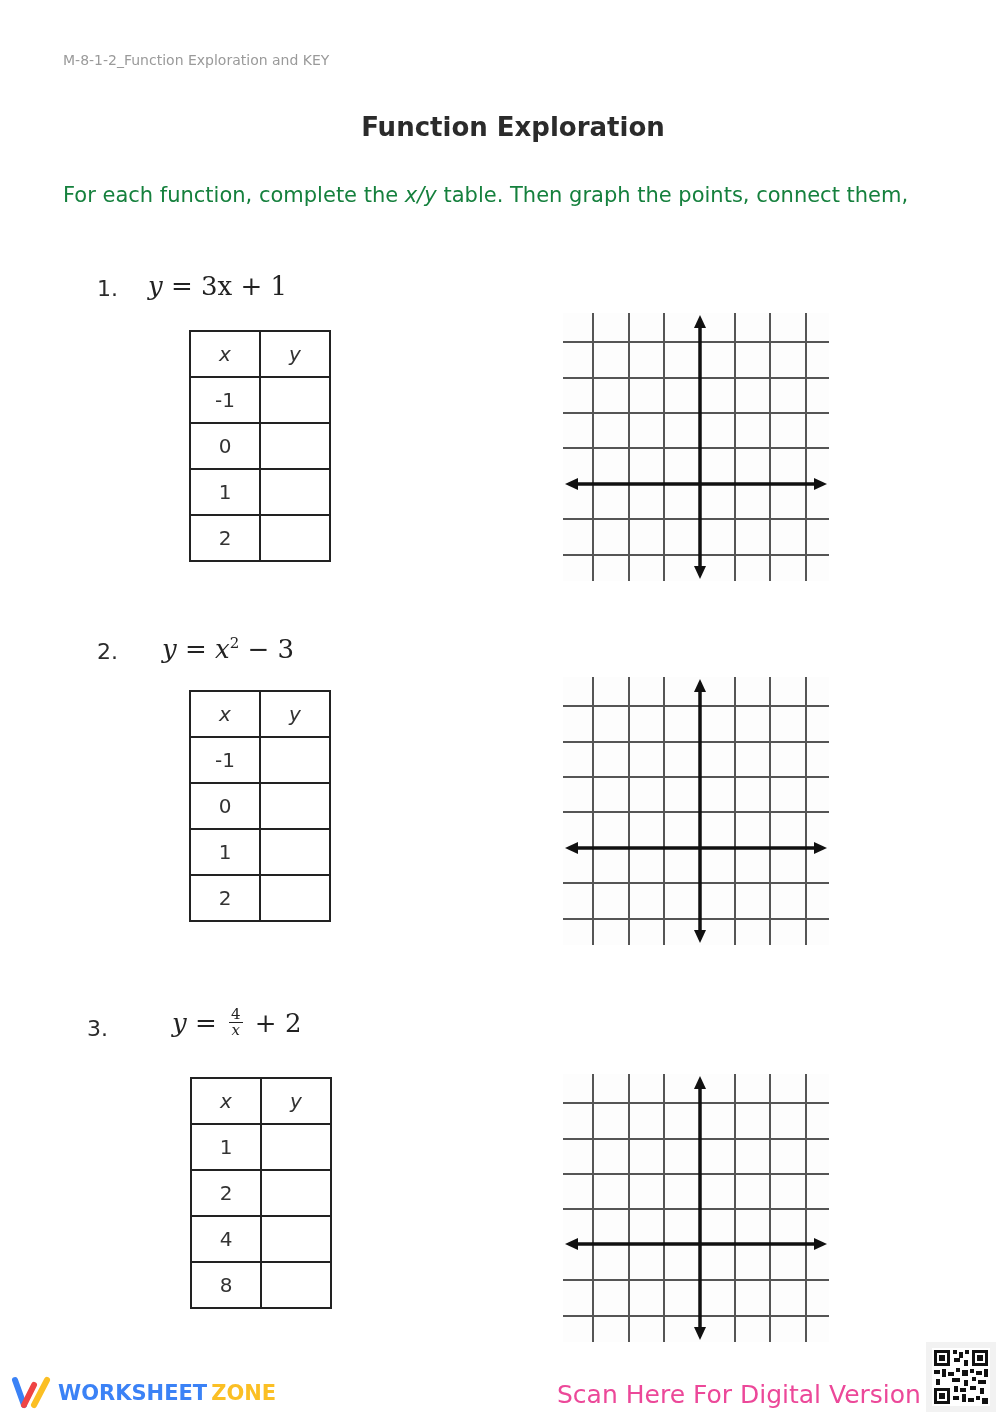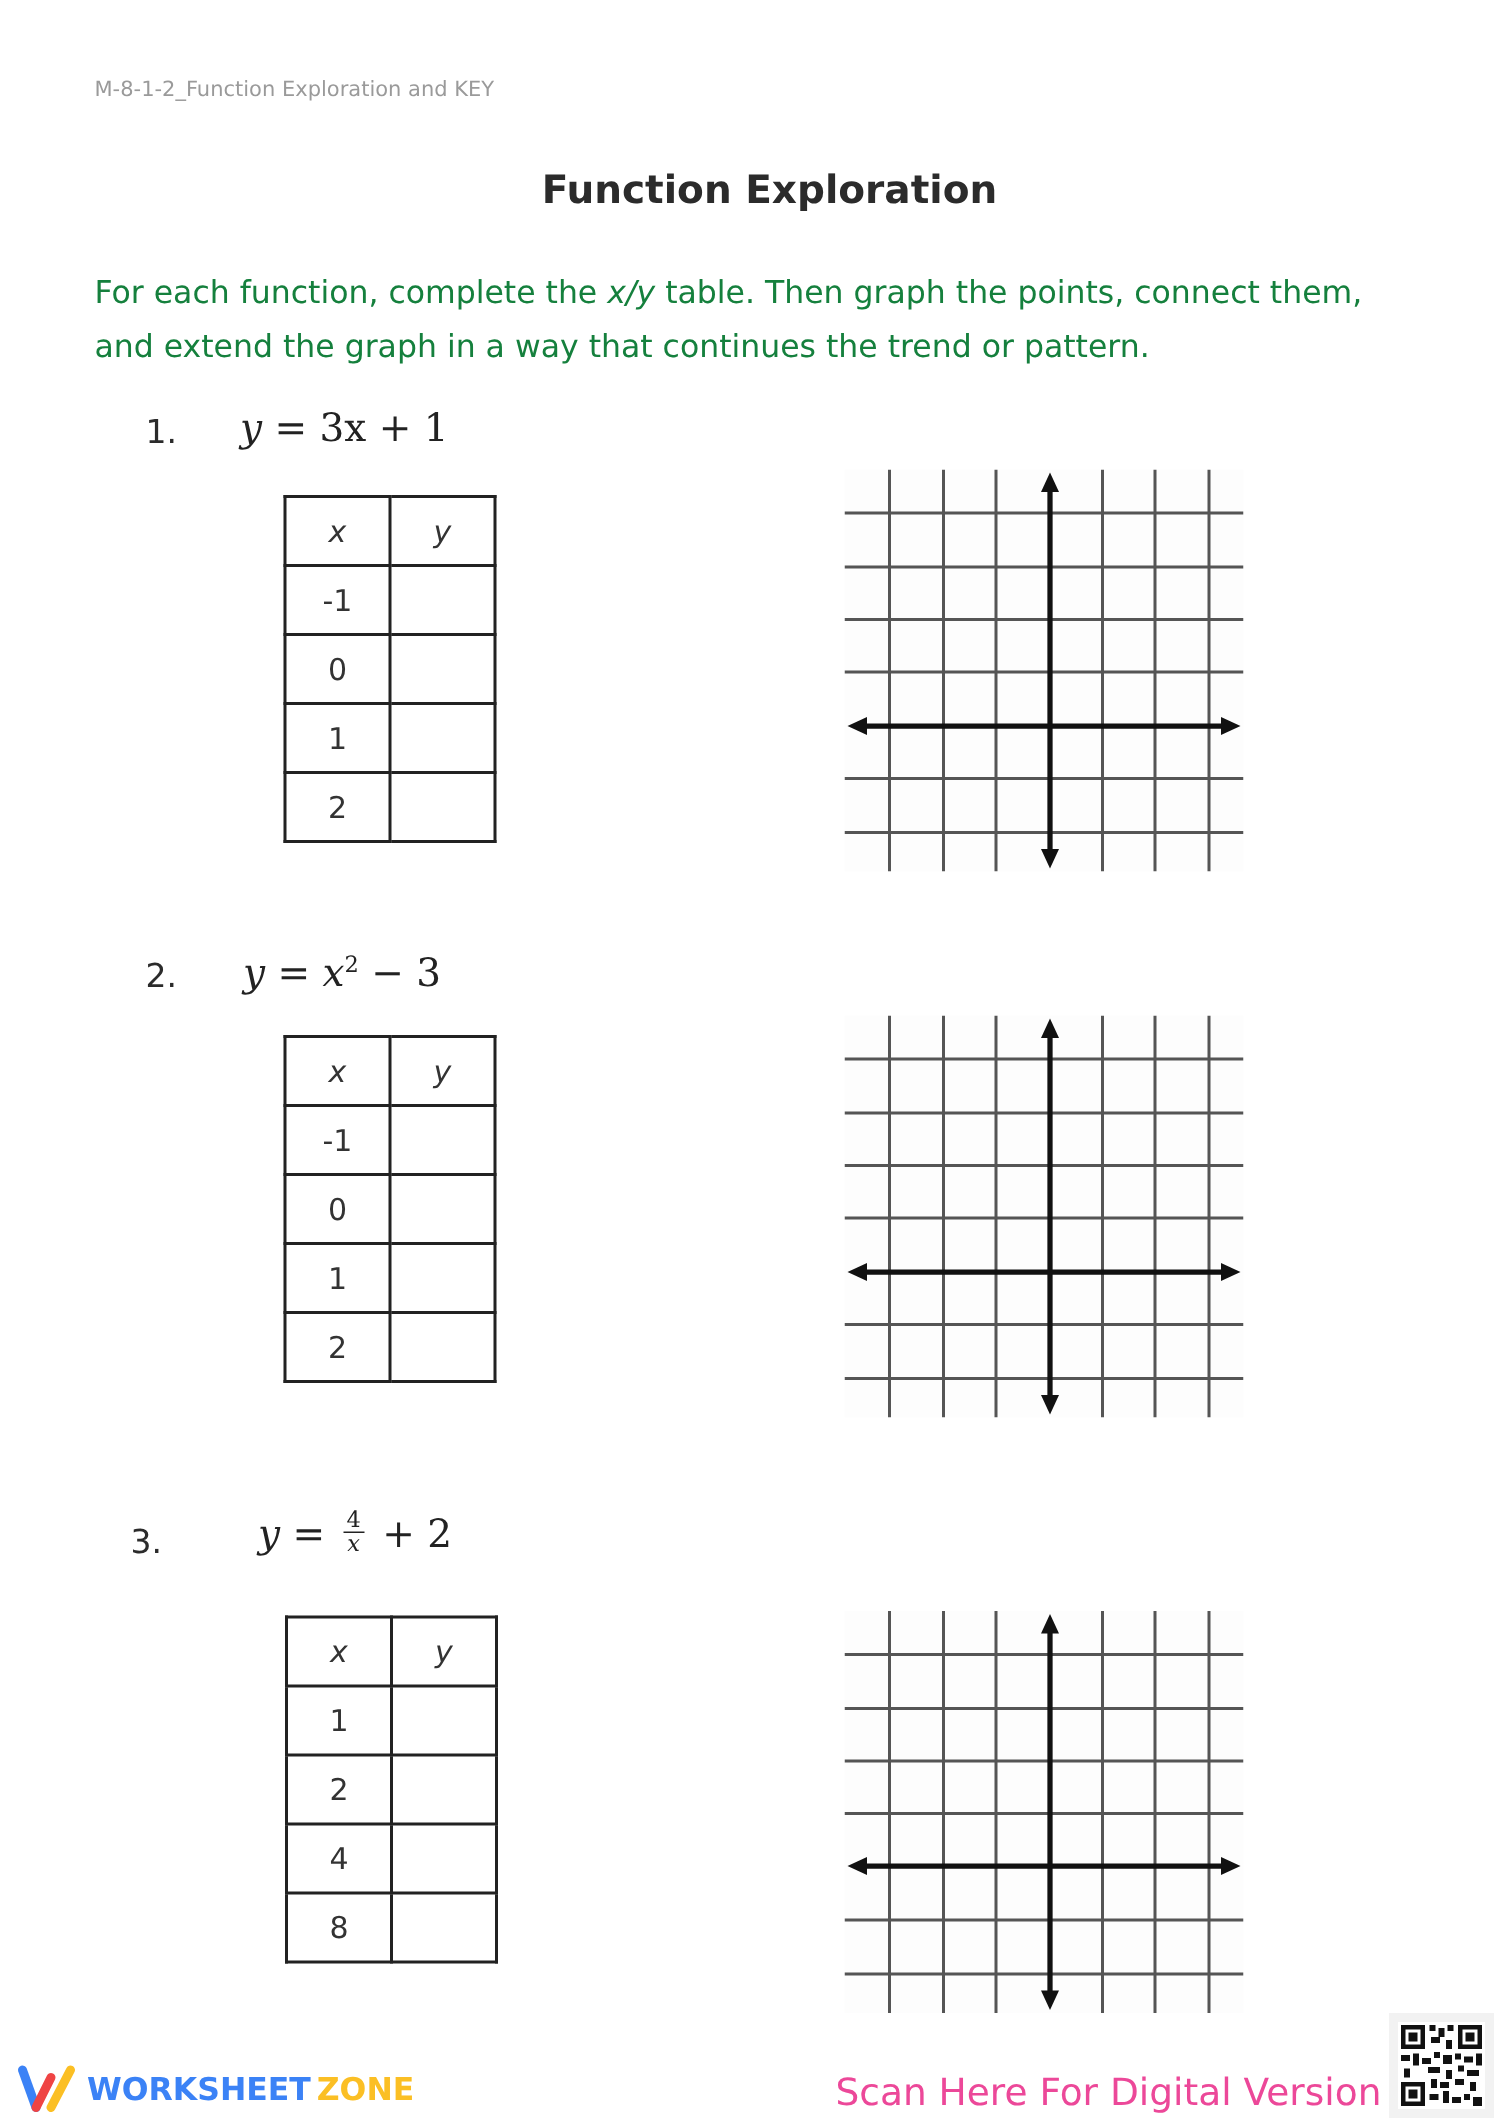--- a/index.html
+++ b/index.html
@@ -34,25 +34,24 @@
   .scan-text { left: 557px; top: 1380px; font-size: 25px; color: #ec4899; }
   .qr { left: 926px; top: 1342px; width: 70px; height: 70px; background: #f2f2f2; }
 </style>
 </head>
 <body>
 
 <div class="abs doc-label">M-8-1-2_Function Exploration and KEY</div>
 <div class="abs page-title">Function Exploration</div>
 <div class="abs instructions">
   <span>For each function, complete the </span><span class="xy">x/y</span><span> table. Then graph the points, connect them,</span><br>
-  <span>and extend the graph in a way that continues the trend or pattern.</span>
 </div>
 
 <div class="abs prob-num" style="left:97px; top:276px;">1.</div>
-<div class="abs formula" style="left:160px; top:271px;">
+<div class="abs formula" style="left:148px; top:271px;">
   <i>y</i>
   <span>=</span>
   <span>3x + 1</span>
 </div>
 <table class="xy-table" style="left:189px; top:330px;">
   <tbody>
       <tr>
     <td class="hdr">x</td>
     <td class="hdr">y</td>
   </tr>

